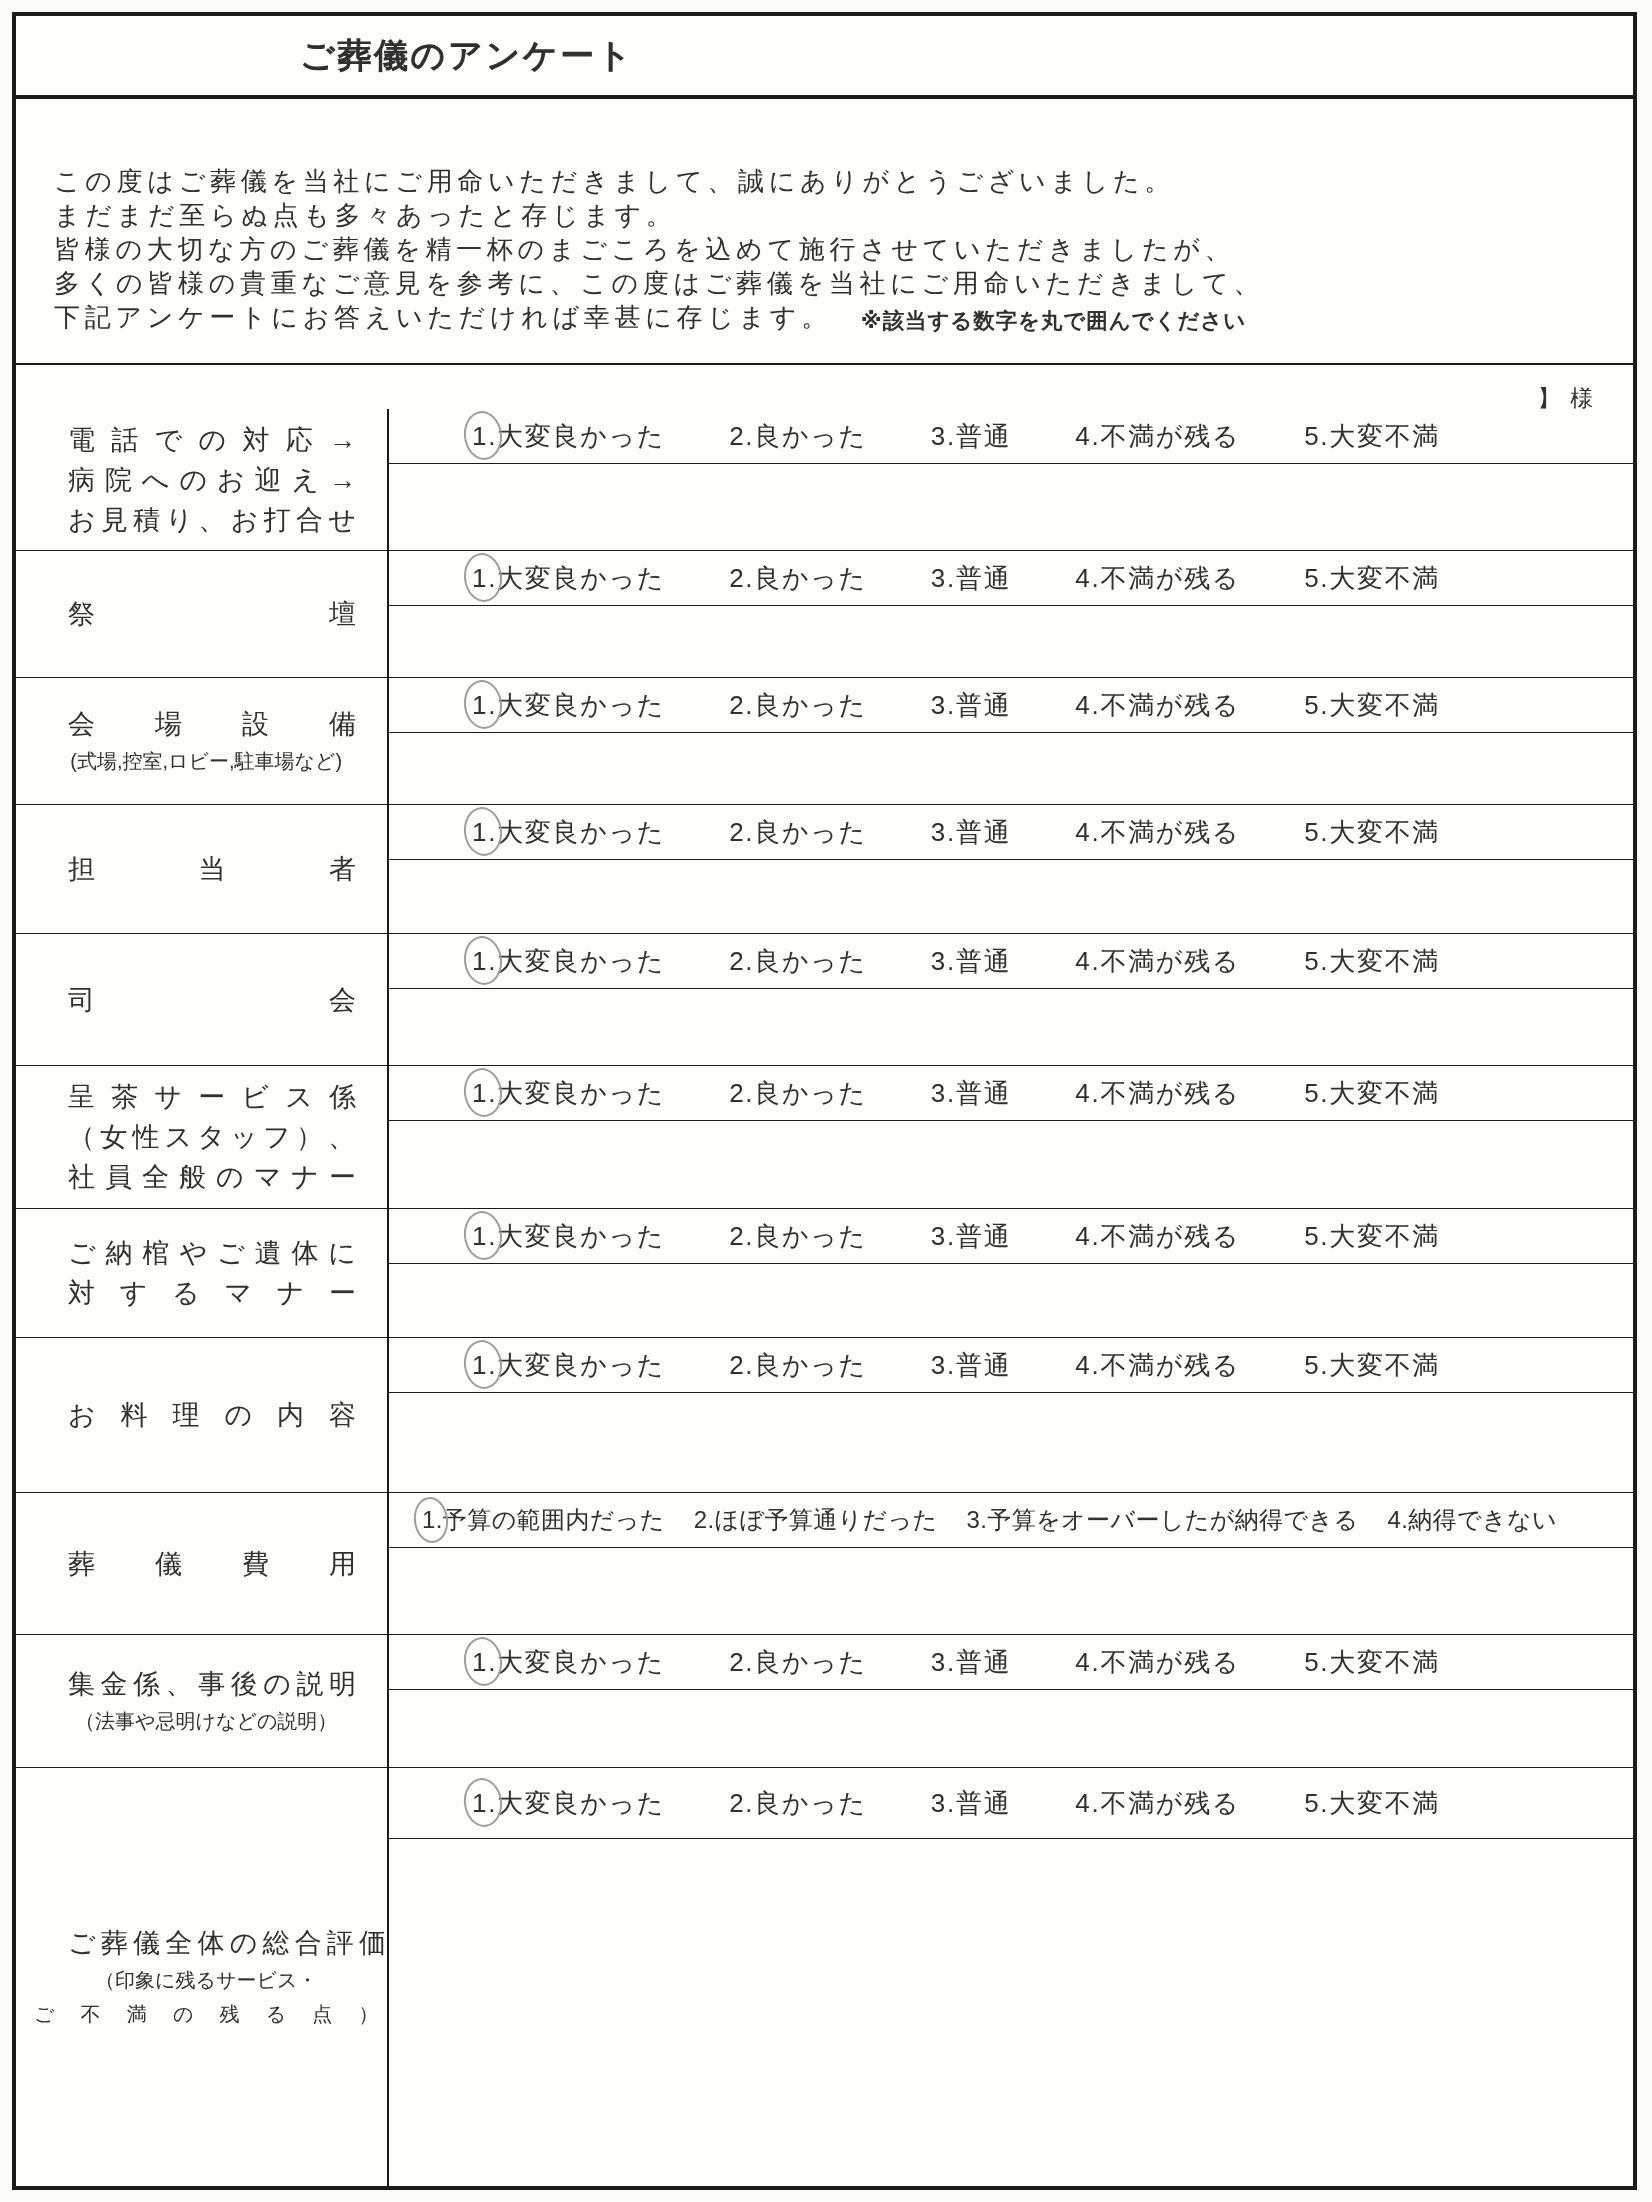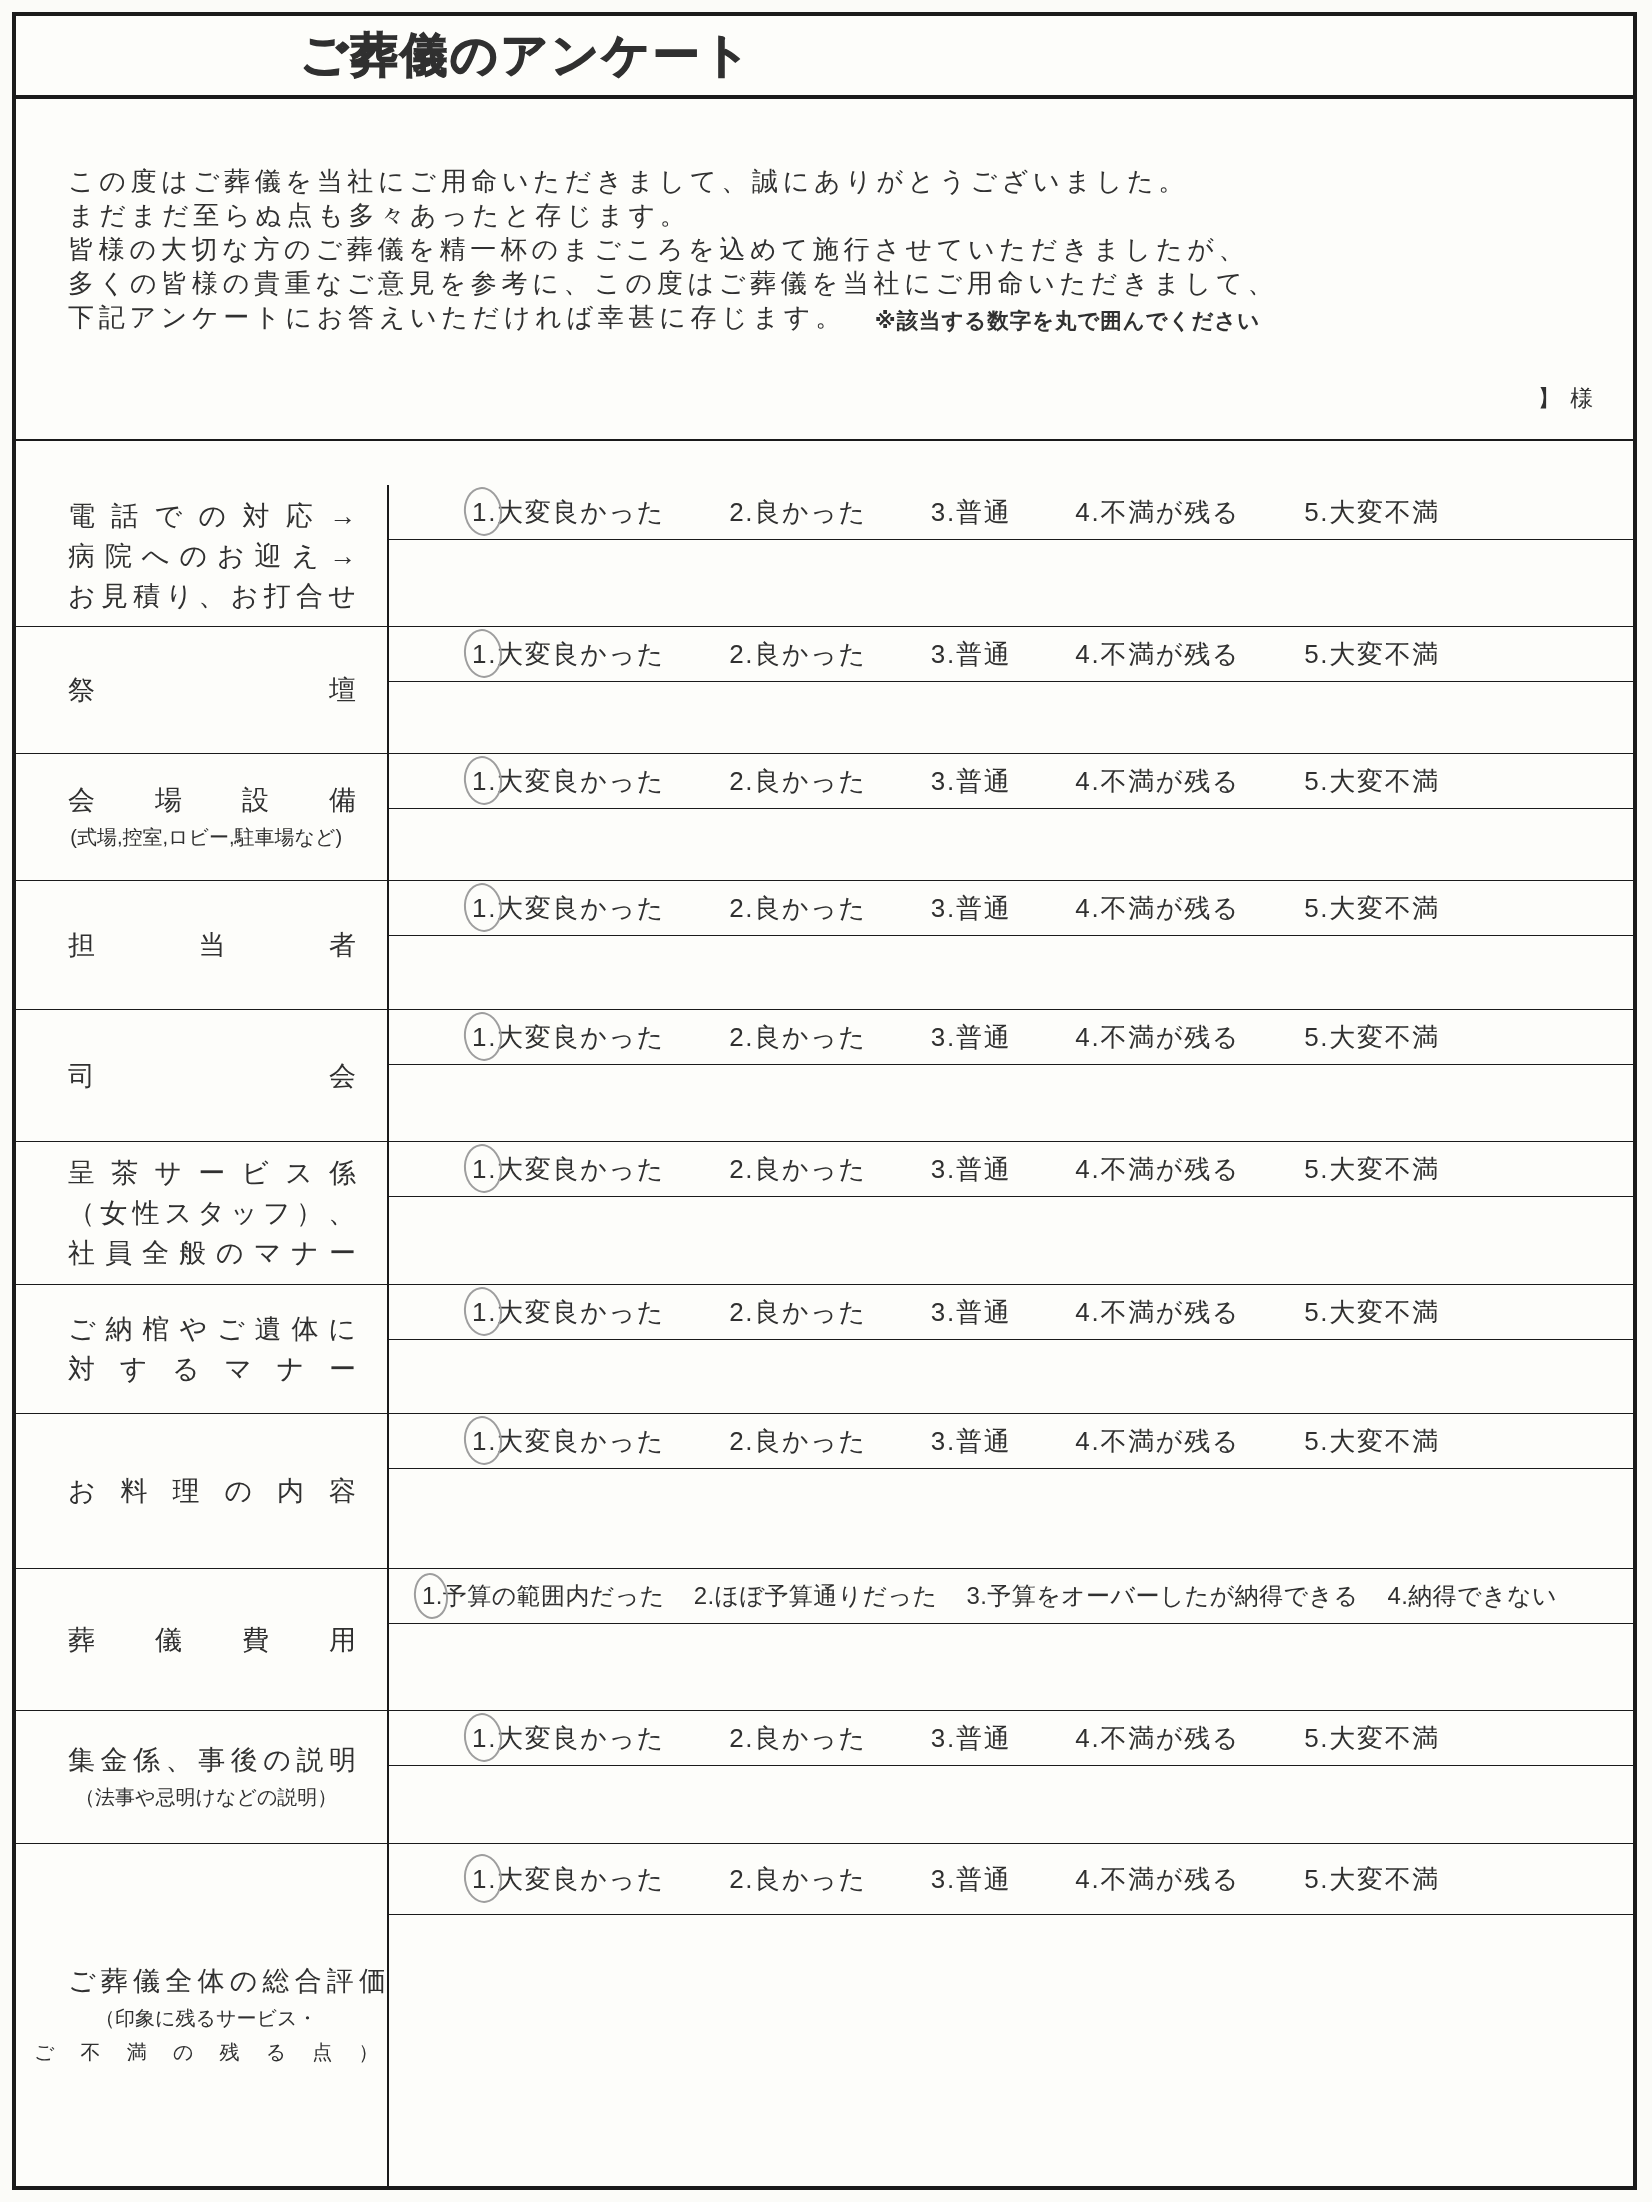--- a/index.html
+++ b/index.html
@@ -25,30 +25,30 @@
   }
   
   .title-bar{
     height:83px;
     border-bottom:4.3px solid var(--line);
     display:flex;align-items:center;
     flex:0 0 auto;
   }
   .form-title{
     margin:0 0 0 284px;
-    font-size:47px;font-weight:700;
+    font-size:34px;font-weight:400;
     letter-spacing:2.6px;
     -webkit-text-stroke:1.3px currentColor;
     white-space:nowrap;
   }
   
   .intro-section{
-    height:342px;flex:0 0 auto;
+    height:266px;flex:0 0 auto;
     border-bottom:2.6px solid var(--line);
-    padding:65px 26px 0 52px;
+    padding:65px 26px 0 38px;
   }
   .intro-line{
     font-size:26px;letter-spacing:4.7px;line-height:34px;white-space:nowrap;
   }
   .circle-note{
     font-size:21.5px;letter-spacing:0.9px;margin-left:29px;font-weight:700;
     vertical-align:-1.7px;
   }
   .name-line{
     display:flex;align-items:baseline;

